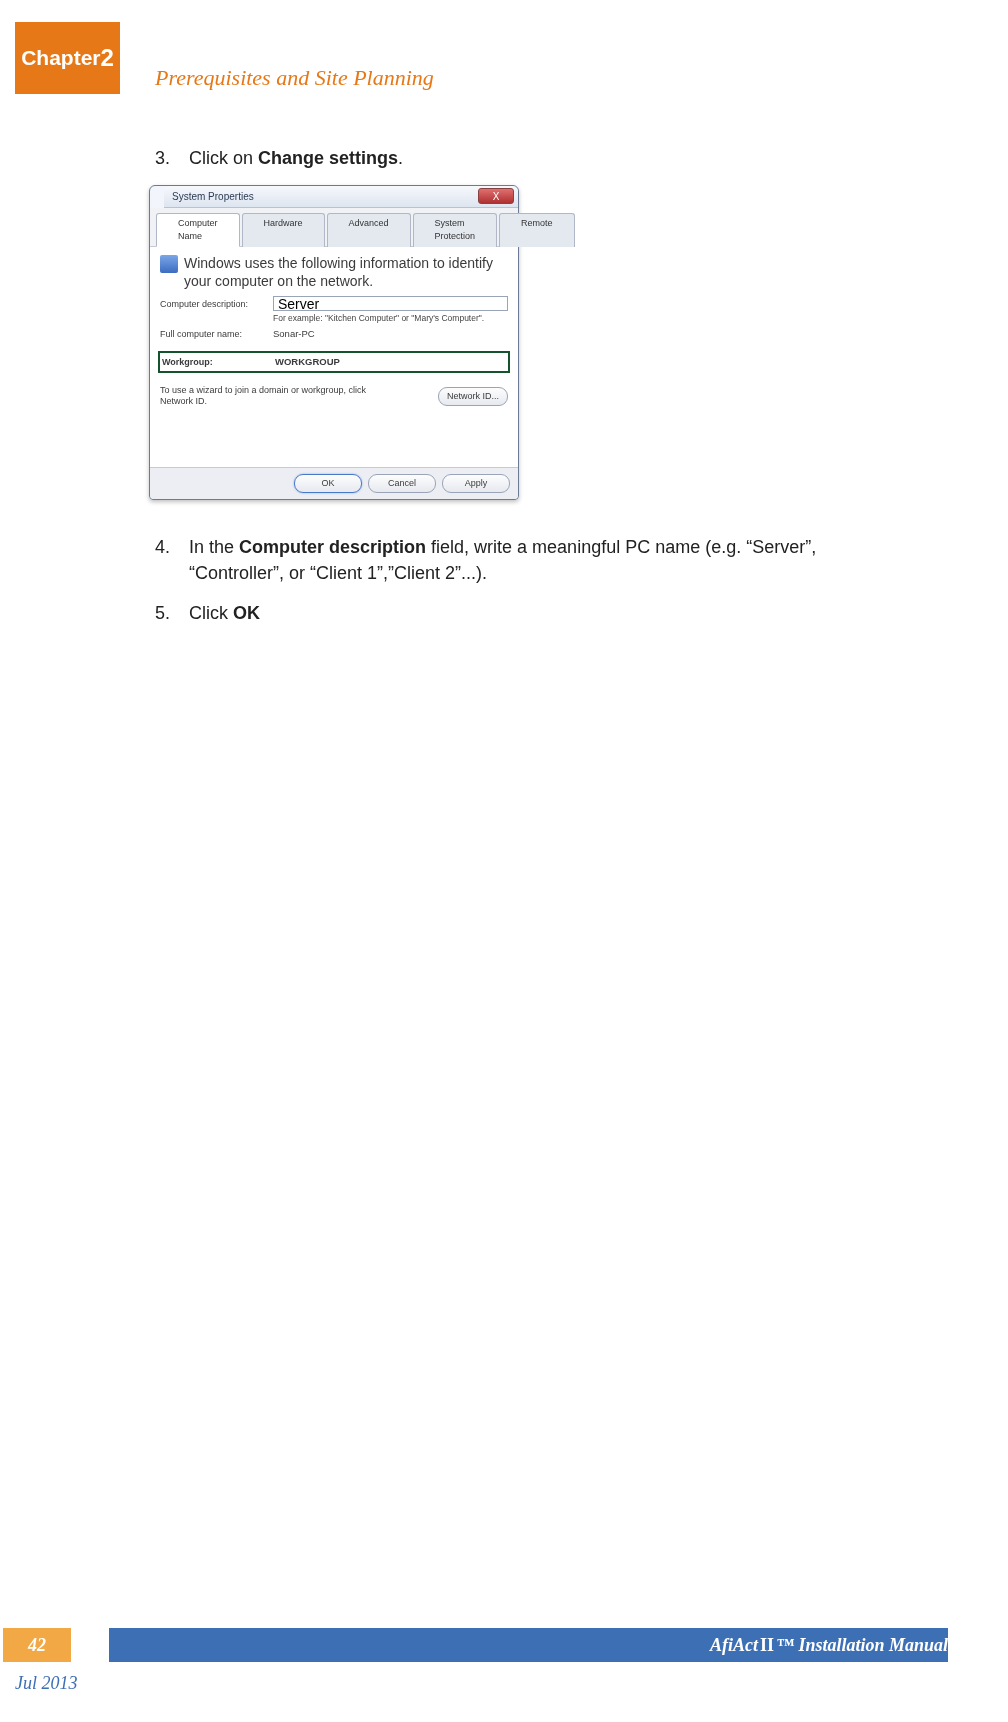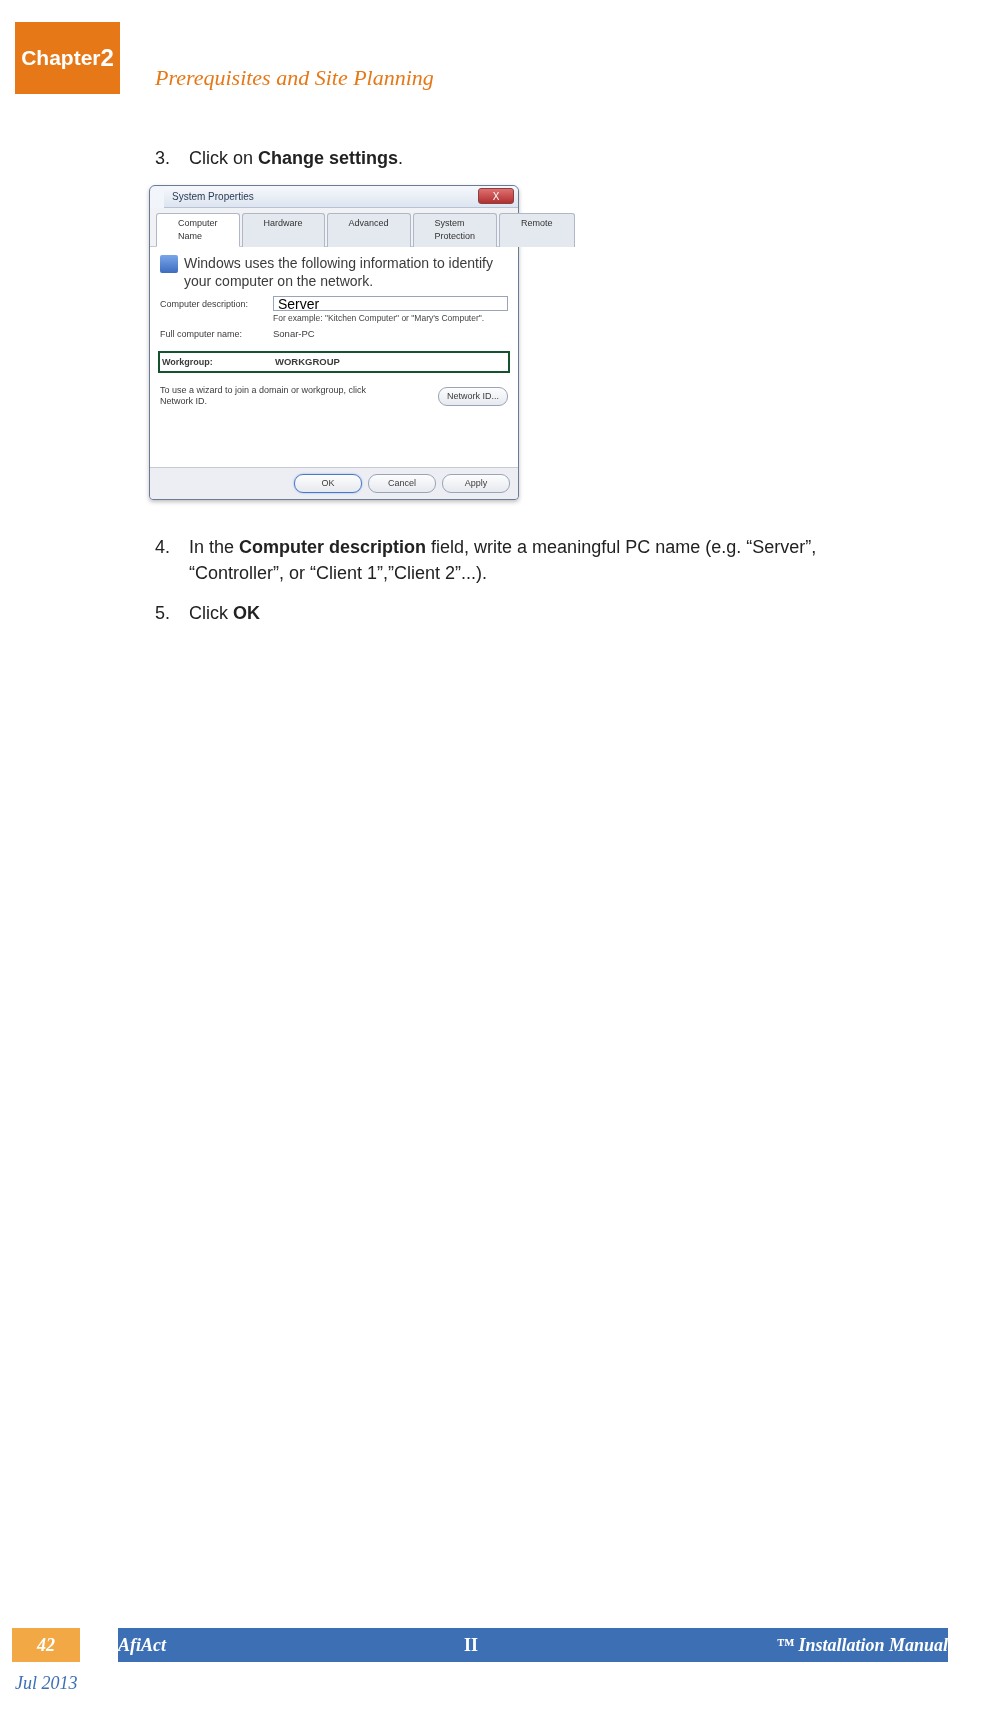--- a/index.html
+++ b/index.html
@@ -151,21 +151,21 @@
       gap: 6px;
       border-radius: 0 0 4px 4px;
     }
     .blue-btn {
       border: 1px solid #4a78c8;
       box-shadow: 0 0 2px rgba(60,120,220,0.6);
     }
     .footer-bar {
       position: absolute;
       bottom: 60px;
-      left: 12px;
+      left: 3px;
       right: 60px;
       display: flex;
       align-items: stretch;
       height: 34px;
     }
     .page-num {
       width: 68px;
       background: #f2a844;
       color: #fff;
       display: flex;
@@ -176,21 +176,21 @@
       font-style: italic;
       font-family: Georgia, serif;
     }
     .gap { width: 38px; }
     .manual-bar {
       flex: 1;
       background: #3d6fb5;
       color: #fff;
       display: flex;
       align-items: center;
-      justify-content: space-between;
+      justify-content: flex-end;
       font-style: italic;
       font-family: Georgia, serif;
       font-size: 18px;
       font-weight: bold;
     }
     .manual-bar .roman { font-family: 'Times New Roman', serif; font-style: normal; padding: 0 2px; }
     .date-stamp {
       position: absolute;
       bottom: 28px;
       left: 15px;

